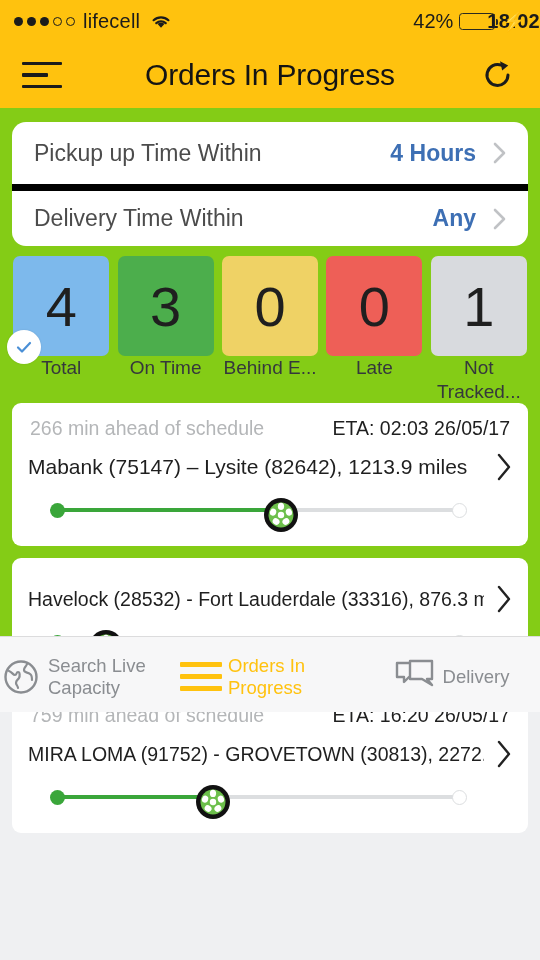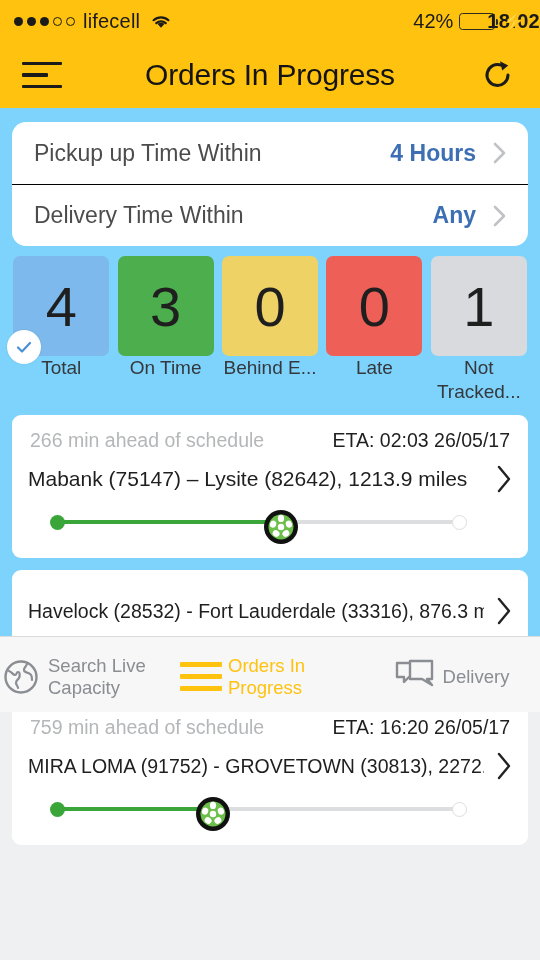--- a/index.html
+++ b/index.html
@@ -2,21 +2,21 @@
 <html><head>
 <meta charset="utf-8">
 <style>
   * { box-sizing: border-box; margin: 0; padding: 0; }
   html, body {
     width: 540px; height: 960px;
     background: #eff0f2;
     font-family: "Liberation Sans", sans-serif;
     overflow: hidden;
   }
-  #app { position: relative; width: 540px; height: 712px; background: #7dd3fc; }
+  #app { position: relative; width: 540px; height: 712px; background: #84cc16; }
 
   
   .statusbar {
     height: 42px; background: #ffc20e;
     display: flex; align-items: center; position: relative;
     padding: 0 14px;
   }
   .sb-left { display: flex; align-items: center; gap: 8px; }
   .dots { display: flex; align-items: center; gap: 4px; }
   .dot { width: 9px; height: 9px; border-radius: 50%; background: #1b1b1b; }
@@ -60,21 +60,21 @@
   }
   .refresh { margin-left: auto; width: 40px; height: 40px; position: relative; z-index: 2; cursor: pointer; }
 
   
   .card { background: #ffffff; border-radius: 14px; margin: 0 12px; }
   .filter-card { margin-top: 14px; overflow: hidden; }
   .filter-row {
     height: 62px; display: flex; align-items: center;
     padding: 0 18px 0 22px; cursor: pointer;
   }
-  .filter-row + .filter-row { border-top: 1px solid #000000; }
+  .filter-row + .filter-row { border-top: 7px solid #000000; }
   .filter-label { font-size: 23px; color: #4c4c4c; }
   .filter-value { margin-left: auto; font-size: 23px; font-weight: bold; color: #3d6fb4; }
   .chev-gray { width: 22px; margin-left: 12px; display: flex; justify-content: center; }
 
   
   .tiles { display: flex; padding: 10px 9px 0 9px; gap: 0; }
   .tile-wrap { flex: 1; display: flex; flex-direction: column; align-items: center; position: relative; }
   .tile {
     width: 96px; height: 100px; border-radius: 7px;
     display: flex; align-items: center; justify-content: center;
@@ -86,21 +86,21 @@
     width: 34px; height: 34px; border-radius: 50%; background: #ffffff;
     display: flex; align-items: center; justify-content: center;
     box-shadow: 0 0 2px rgba(0,0,0,0.12);
   }
   .tile-caption {
     font-size: 19px; color: #35383c; text-align: center;
     line-height: 1.24; width: 104px;
   }
 
   
-  .orders { margin-top: 12px; }
+  .orders { }
   .order-card { margin: 0 12px 12px 12px; background: #fff; border-radius: 9px;
     padding: 14px 16px 18px 16px; cursor: pointer; }
   .order-top { display: flex; align-items: baseline; padding: 0 2px; }
   .order-ahead { font-size: 19.5px; color: #b4b6b8; }
   .order-eta { margin-left: auto; font-size: 19.5px; color: #1f1f1f; }
   .order-mid { display: flex; align-items: center; margin-top: 12px; }
   .order-route {
     font-size: 21px; color: #1f1f1f; white-space: nowrap; overflow: hidden;
     text-overflow: clip; flex: 1;
   }

